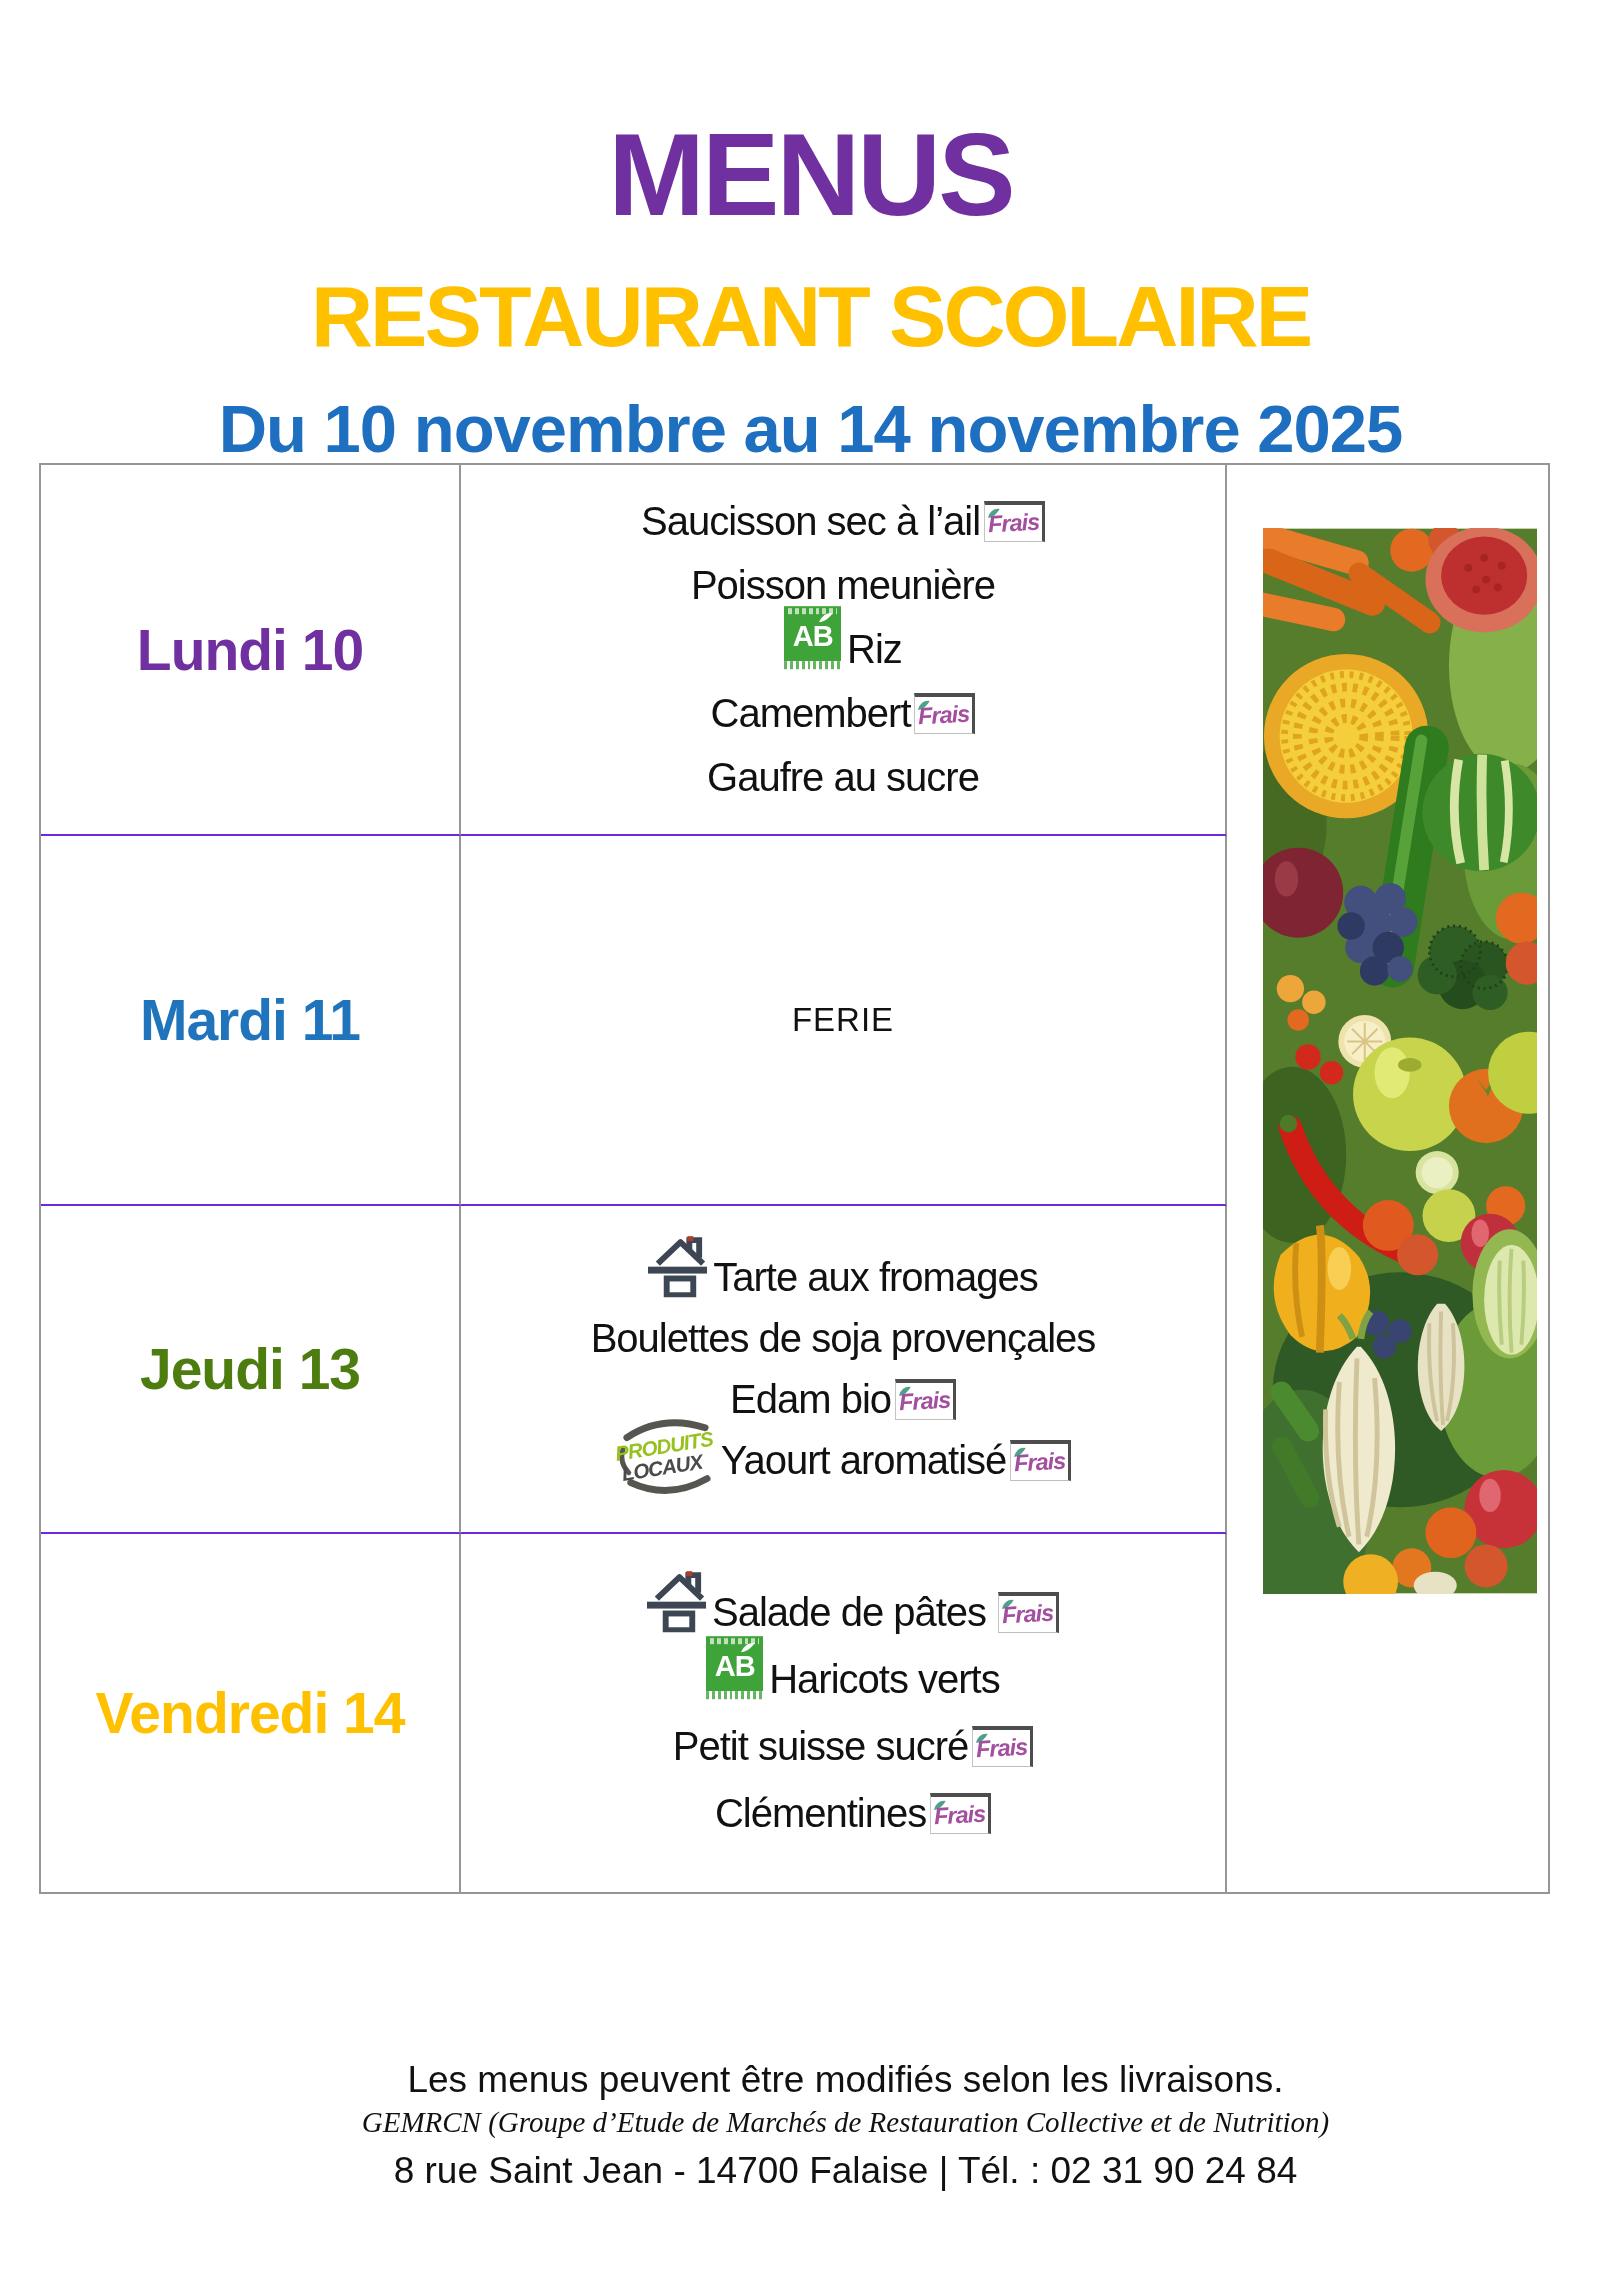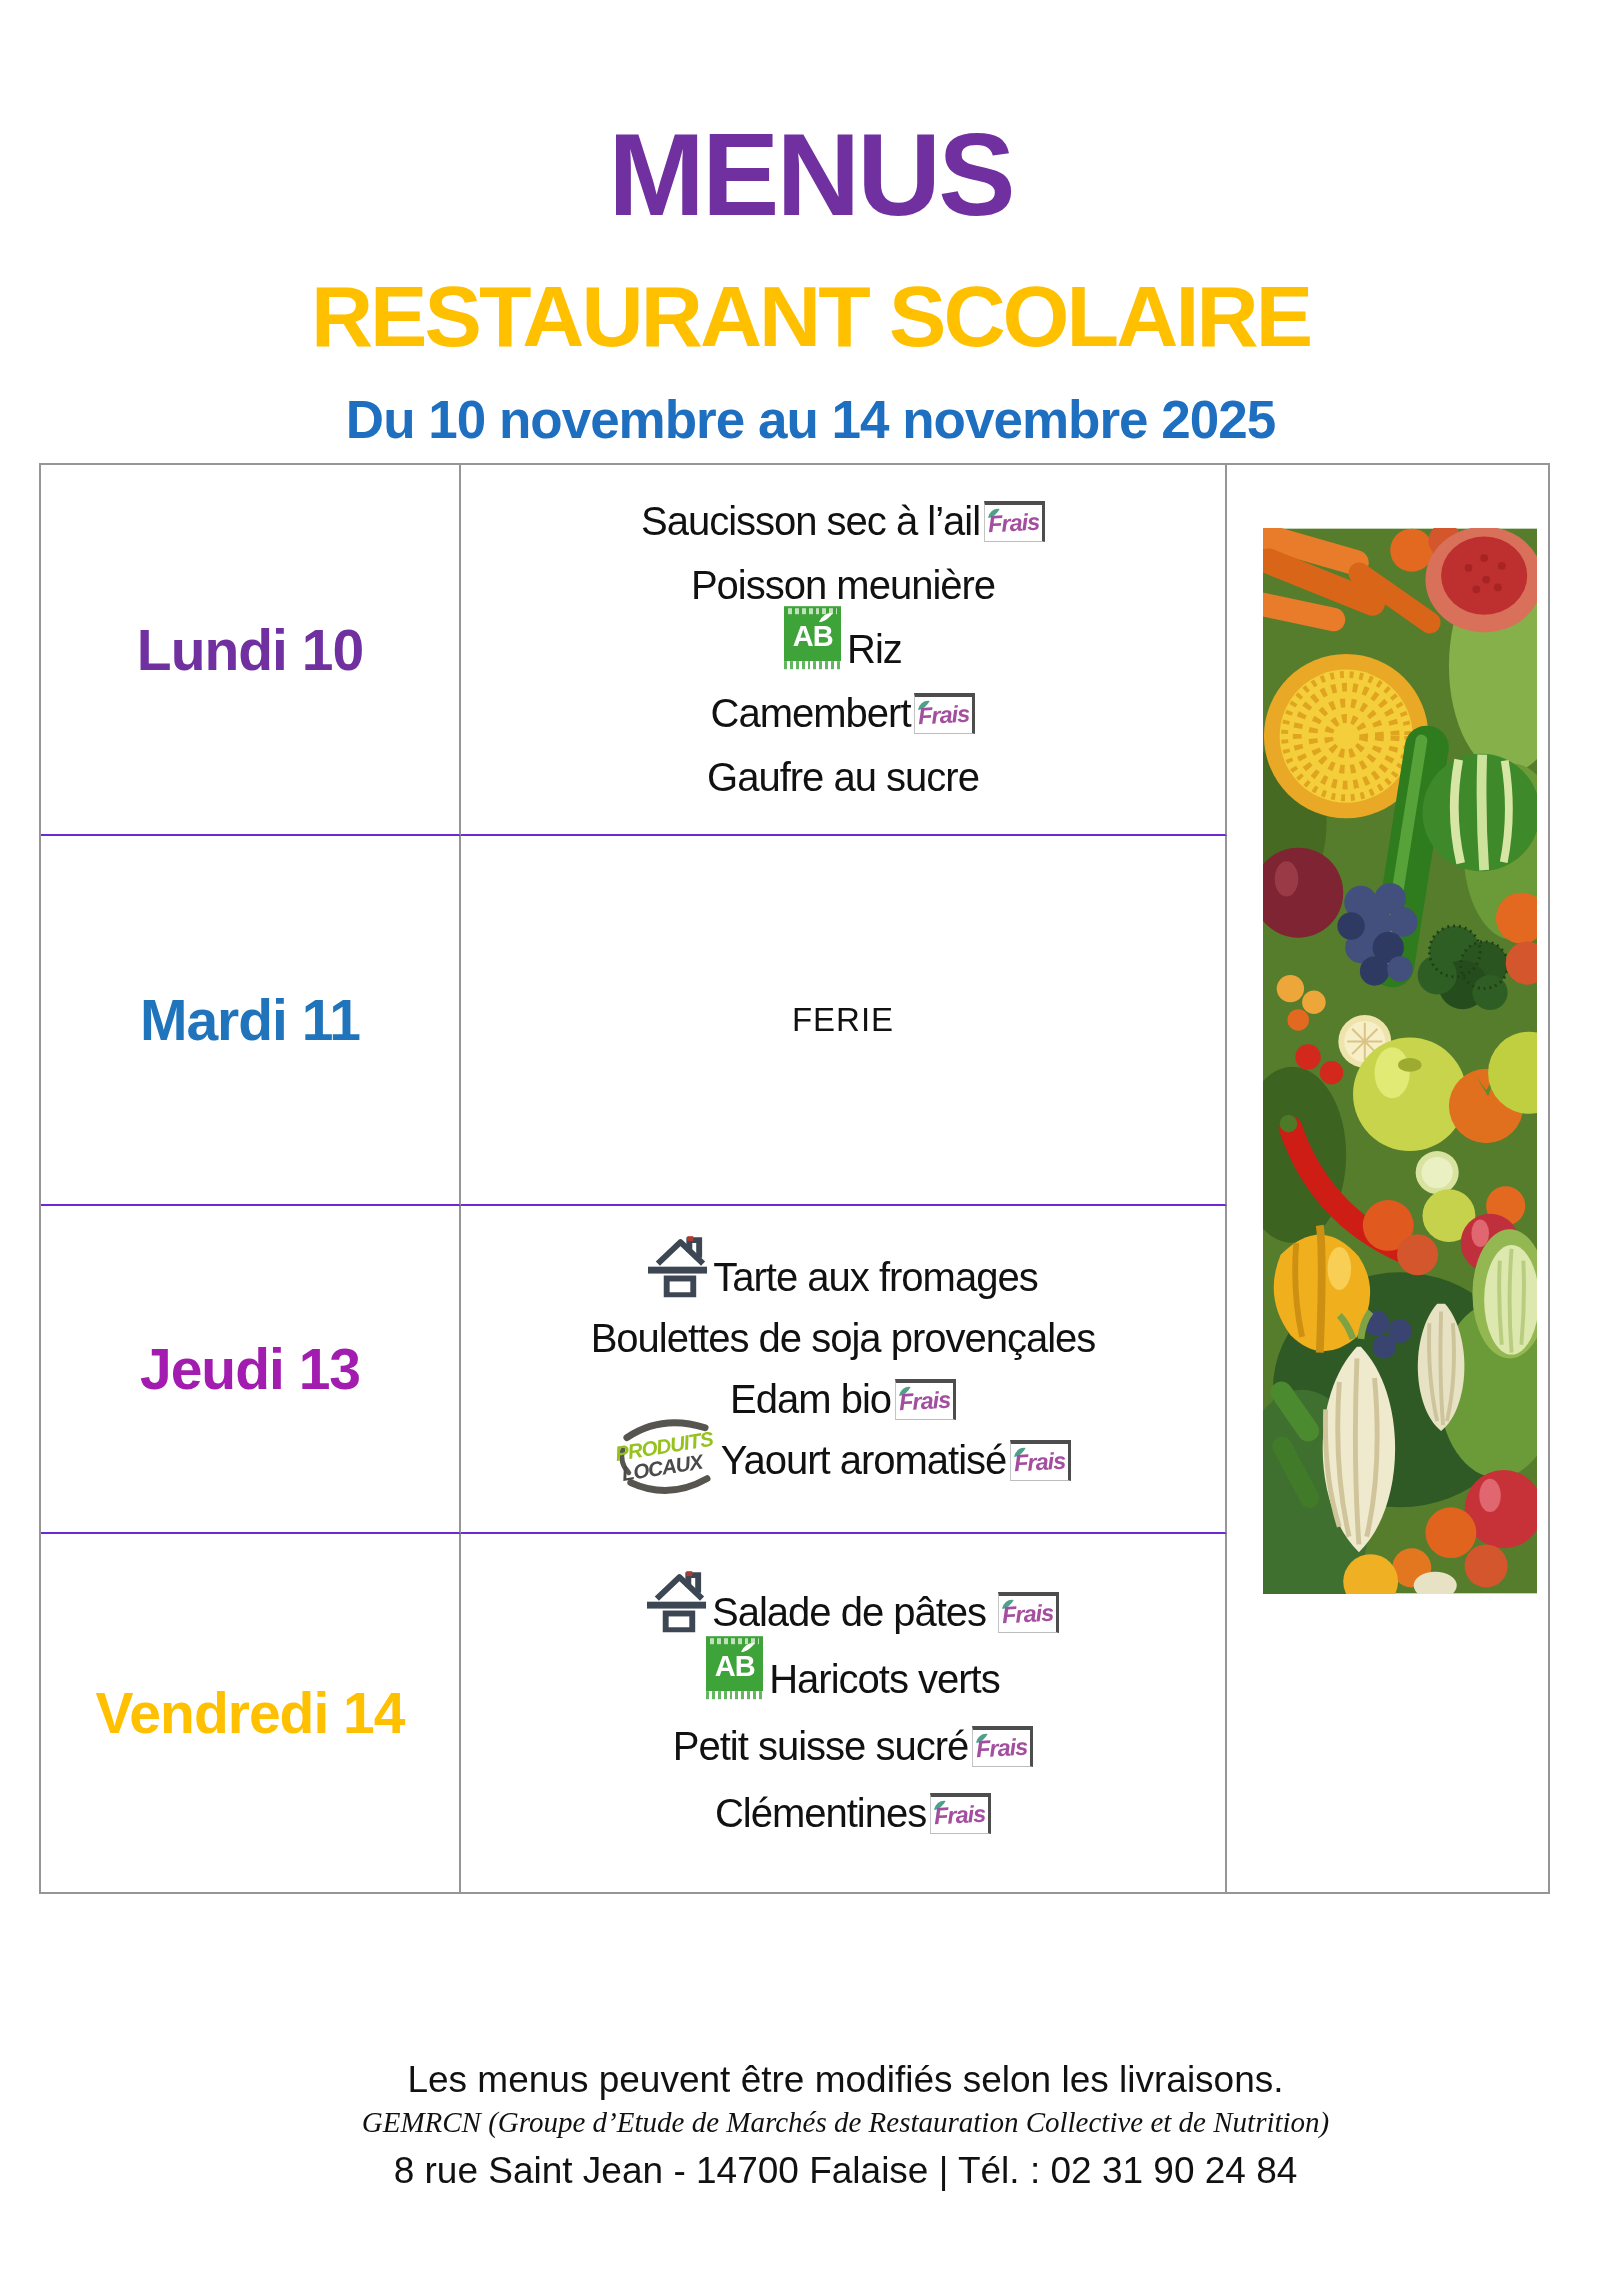--- a/index.html
+++ b/index.html
@@ -4,35 +4,35 @@
 <style>
   html,body{margin:0;padding:0;}
   body{
     width:1621px;height:2293px;position:relative;background:#ffffff;
     font-family:"Liberation Sans",sans-serif;color:#151515;overflow:hidden;
   }
   
   .hdr{position:absolute;left:0;width:1621px;text-align:center;font-weight:bold;white-space:nowrap;}
   .title{top:106px;font-size:116px;line-height:1.2;color:#7030A0;letter-spacing:-2.9px;}
   .subtitle{top:269px;font-size:86px;line-height:1.1;color:#FFC000;letter-spacing:-2.9px;}
-  .daterange{top:390px;font-size:53px;line-height:1.15;color:#1F6FC0;letter-spacing:-1px;}
+  .daterange{top:390px;font-size:67px;line-height:1.15;color:#1F6FC0;letter-spacing:-1px;}
   
   .menu-table{
     position:absolute;left:39px;top:463px;width:1511px;height:1431px;
     border:2px solid #969696;display:grid;box-sizing:border-box;
     grid-template-columns:420px 766px 321px;
     grid-template-rows:371px 370px 328px 358px;
   }
   .cell{border-right:2px solid #969696;border-bottom:2px solid #6d28d9;box-sizing:border-box;}
   .cell.rlast{border-bottom:none;}
   .day-cell{display:flex;align-items:center;justify-content:center;
     font-weight:bold;font-size:57px;letter-spacing:-1px;}
   .day-lundi{color:#7030A0;}
   .day-mardi{color:#2074BC;}
-  .day-jeudi{color:#a21caf;}
+  .day-jeudi{color:#4d7c0f;}
   .day-vendredi{color:#FFC000;}
   .items-cell{display:flex;flex-direction:column;justify-content:center;align-items:stretch;}
   .line{display:flex;align-items:center;justify-content:center;
     font-size:40px;letter-spacing:-1px;color:#111;}
   .r1 .line{height:64px;}
   .r3 .line{height:61px;}
   .r4 .line{height:67px;padding-left:20px;}
   .ferie-cell{align-items:center;}
   .ferie-cell .line{font-size:33px;letter-spacing:1px;height:59px;}
   .photo-cell{grid-column:3;grid-row:1/5;border:none;}

